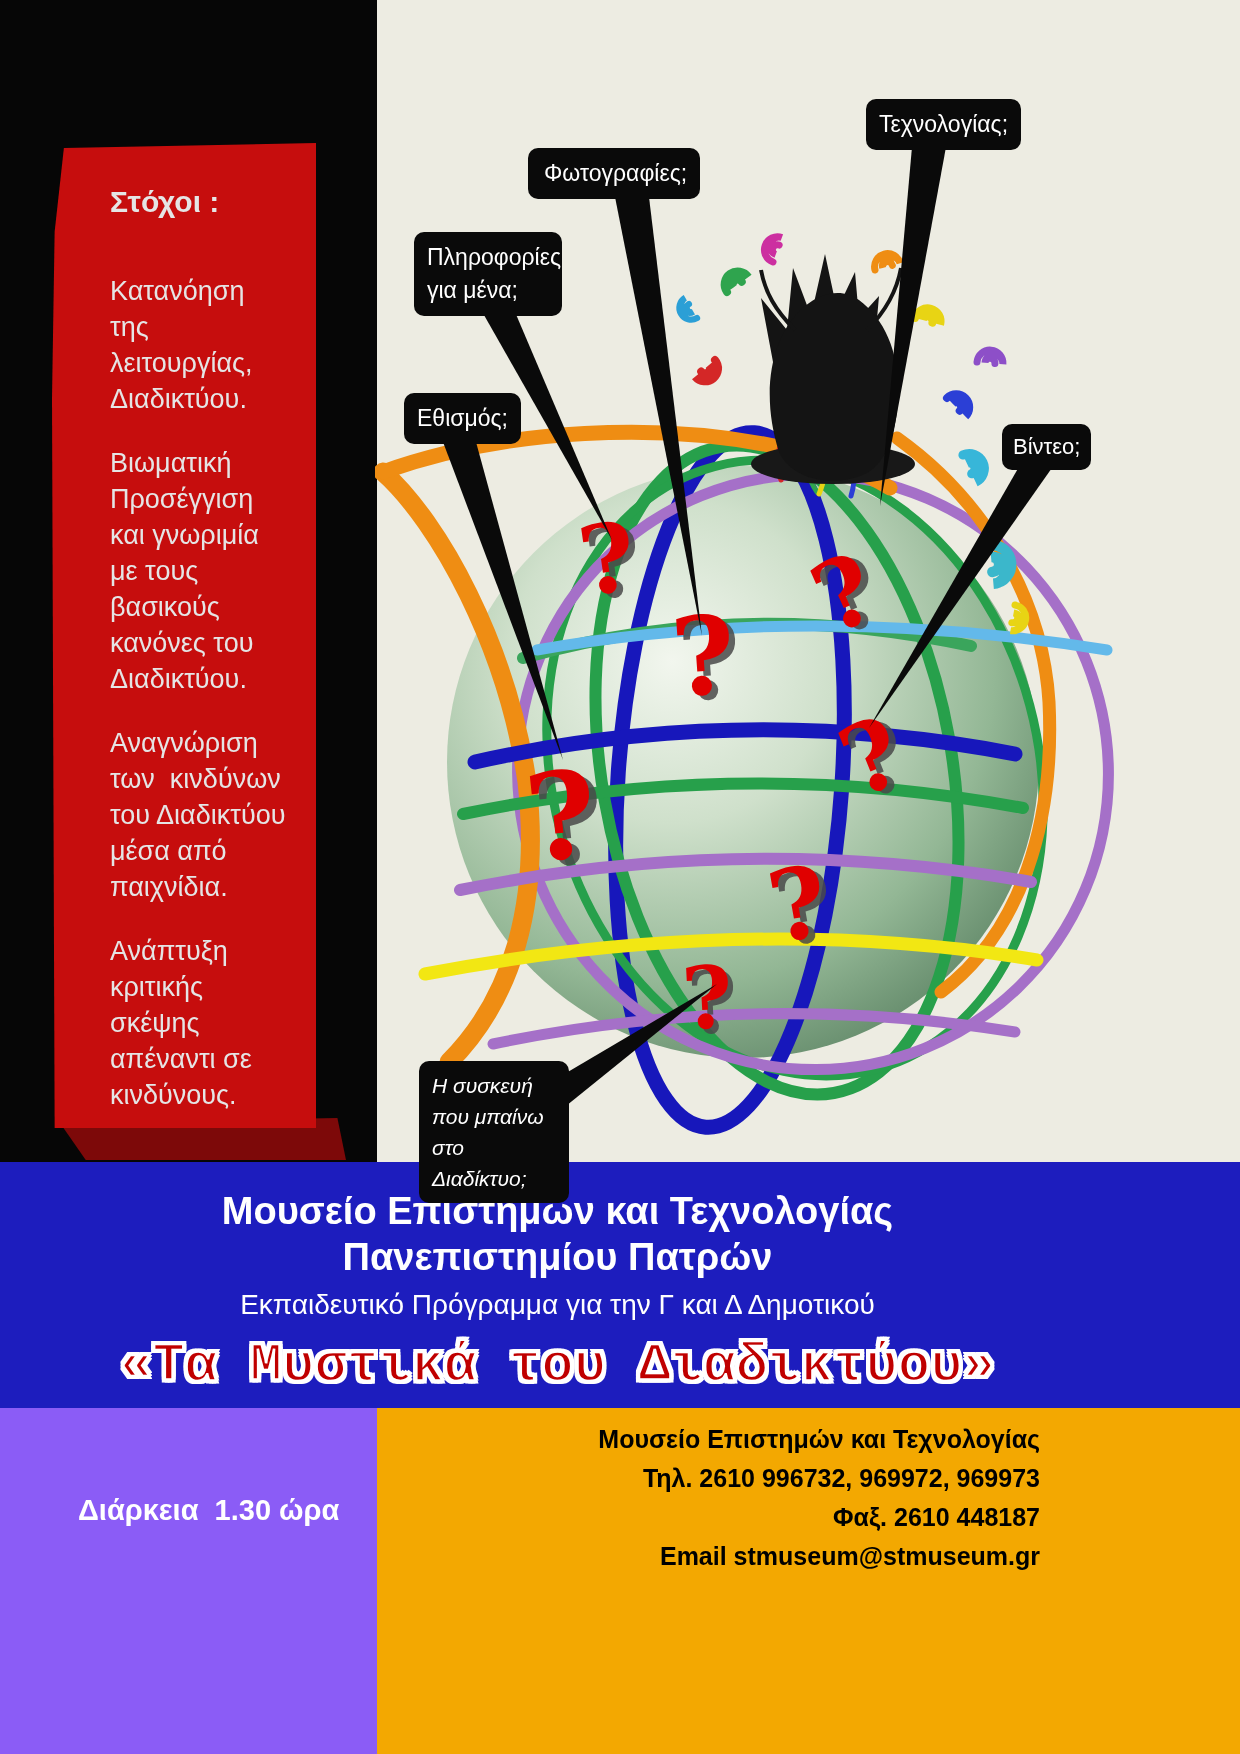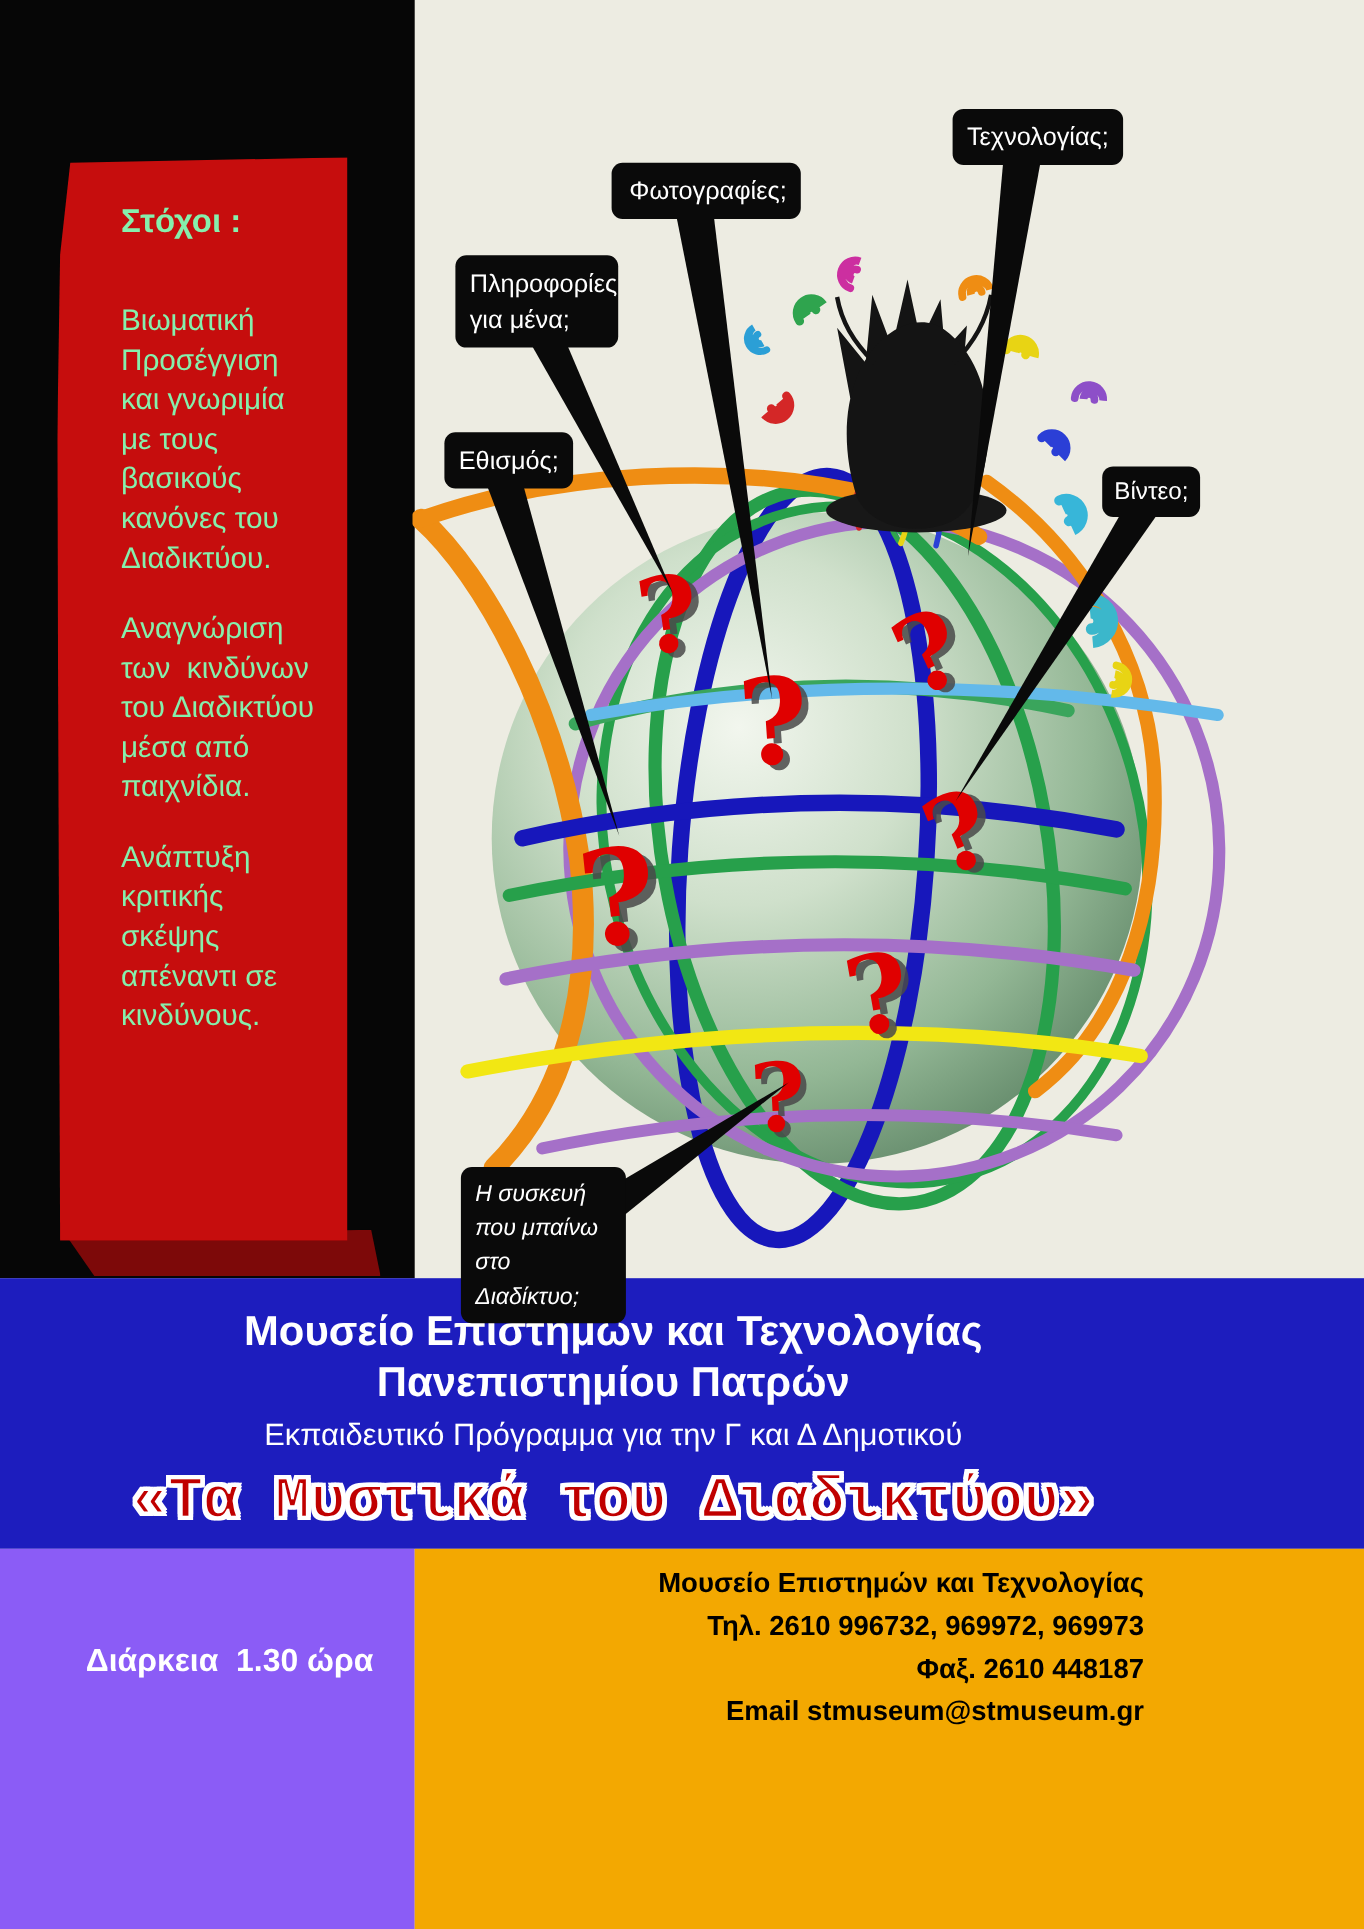--- a/index.html
+++ b/index.html
@@ -6,33 +6,33 @@
   .poster{
     position:relative;width:1240px;height:1754px;overflow:hidden;
     background:#edece2;font-family:"Liberation Sans",sans-serif;
   }
   
   .left-col{position:absolute;left:0;top:0;width:377px;height:1162px;background:#060606;z-index:1;}
   .red-shadow{position:absolute;left:60px;top:1118px;width:286px;height:42px;background:#7d0909;
     clip-path:polygon(0 12%,97% 0,100% 100%,9% 100%);z-index:2;}
   .red-panel{position:absolute;left:52px;top:143px;width:264px;height:985px;background:#c60d0d;z-index:3;
     clip-path:polygon(4.5% 0.5%,100% 0,100% 100%,1% 100%,0 26%,1% 9%);
-    box-sizing:border-box;padding:42px 26px 0 58px;color:#86efac;}
+    box-sizing:border-box;padding:42px 26px 0 58px;color:#e5e5e5;}
   .goals-title{font-size:30px;font-weight:bold;margin:0 0 54px 0;}
   .goal-item{font-size:27px;line-height:36px;margin:0 0 28px 0;white-space:pre-wrap;}
   
   .globe-svg{position:absolute;left:375px;top:0;width:865px;height:1162px;z-index:2;}
   .qmarks text{font-family:"DejaVu Serif",serif;font-weight:bold;text-anchor:middle;}
   .qm-sh{fill:#4a4a4a;opacity:.85;}
   .qm{fill:#e00000;}
   
   .callout{position:absolute;background:#0a0a0a;color:#fff;border-radius:10px;
     padding:9px 13px;font-size:23px;line-height:33px;z-index:5;}
   .co-info{left:414px;top:232px;width:122px;}
-  .co-photos{left:556px;top:148px;padding-left:16px;}
+  .co-photos{left:528px;top:148px;padding-left:16px;}
   .co-harass{left:866px;top:99px;}
   .co-addict{left:404px;top:393px;}
   .co-video{left:1002px;top:424px;font-size:22px;line-height:32px;padding:7px 11px;}
   .co-device{left:419px;top:1061px;width:124px;font-size:21px;line-height:31px;white-space:pre-wrap;font-style:italic;}
   
   .blue-band{position:absolute;left:0;top:1162px;width:1240px;height:246px;background:#1d1dbe;
     color:#fff;text-align:center;box-sizing:border-box;padding:26px 125px 0 0;z-index:4;}
   .bb-museum{font-size:38px;font-weight:bold;line-height:46px;}
   .bb-program{font-size:28px;line-height:34px;margin-top:8px;font-weight:normal;}
   .bb-title{font-size:54px;font-weight:bold;line-height:60px;margin-top:14px;color:#c00000;
@@ -48,20 +48,21 @@
 </style>
 </head>
 <body>
 
 <div class="poster">
 
   <div class="left-col"></div>
   <div class="red-shadow"></div>
   <div class="red-panel">
     <div class="goals-title">Στόχοι :</div>
+    <p class="goal-item">Κατανόηση της λειτουργίας, Διαδικτύου.</p>
     <p class="goal-item">Βιωματική Προσέγγιση και γνωριμία με τους βασικούς κανόνες του Διαδικτύου.</p>
     <p class="goal-item">Αναγνώριση  των  κινδύνων του Διαδικτύου μέσα από παιχνίδια.</p>
     <p class="goal-item">Ανάπτυξη κριτικής σκέψης απέναντι σε κινδύνους.</p>
   </div>
 
   <svg class="globe-svg" viewBox="0 0 865 1162">
     <defs>
       <radialGradient id="sphereGrad" cx="38%" cy="33%" r="78%">
         <stop offset="0%" stop-color="#f2f6ee"></stop>
         <stop offset="35%" stop-color="#cfe0cb"></stop>

